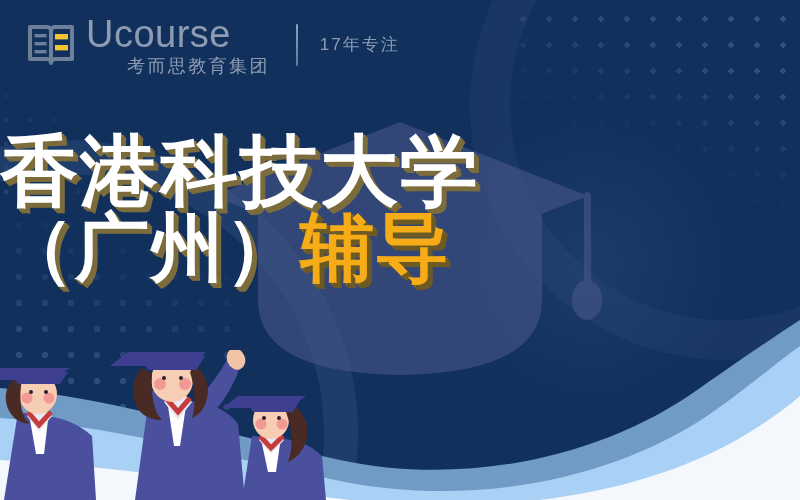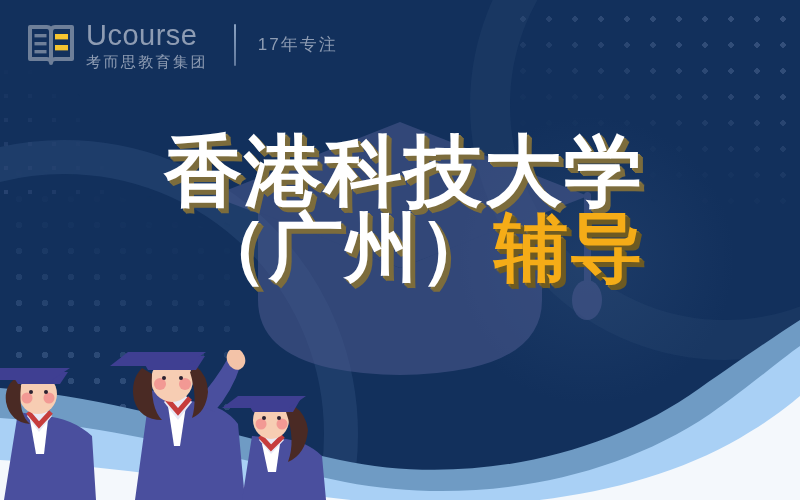--- a/index.html
+++ b/index.html
@@ -43,39 +43,39 @@
   .arc-2{right:-180px;top:-150px;width:430px;height:430px;
          border:40px solid rgba(52,80,124,0.22);}
   .arc-3{right:60px;bottom:90px;width:300px;height:300px;
          background:radial-gradient(circle,rgba(55,86,132,0.30) 0%,rgba(55,86,132,0) 68%);}
 
   
   .header{position:absolute;left:26px;top:14px;display:flex;align-items:center;height:62px;}
   .book-icon{width:50px;height:48px;flex:0 0 auto;}
   .brand{margin-left:10px;display:flex;flex-direction:column;justify-content:center;}
   .brand-en{
-    color:#8e9cb3;font-size:29px;letter-spacing:0.5px;line-height:1.0;
+    color:#8e9cb3;font-size:38px;letter-spacing:0.5px;line-height:1.0;
     font-weight:400;
   }
   .brand-cn{
-    color:#8e9cb3;font-size:15px;letter-spacing:2.4px;margin-top:4px;line-height:1;
+    color:#8e9cb3;font-size:18px;letter-spacing:2.4px;margin-top:4px;line-height:1;margin-left:41px;
   }
   .divider{width:2px;height:42px;margin:0 22px 0 26px;
            background:linear-gradient(#7c93b4,#5d7characters);
            background:linear-gradient(#8aa2c2,#60789c);border-radius:1px;}
   .tagline{display:flex;flex-direction:column;justify-content:center;}
   .tagline div{color:#8e9cb3;font-size:17px;letter-spacing:2.0px;line-height:1.45;}
 
   
   .cap-mark{position:absolute;left:0;top:0;width:800px;height:500px;pointer-events:none;}
 
   
   .title-wrap{
     position:absolute;left:0;top:132px;width:644px;
-    text-align:right;pointer-events:none;
+    text-align:left;pointer-events:none;
   }
   .line{
     font-family:"DejaVu Sans","Liberation Sans",sans-serif;
     font-weight:700;
     line-height:1.0;
     white-space:nowrap;
   }
   .line1{
     font-size:78px;letter-spacing:2px;
     color:#ffffff;

